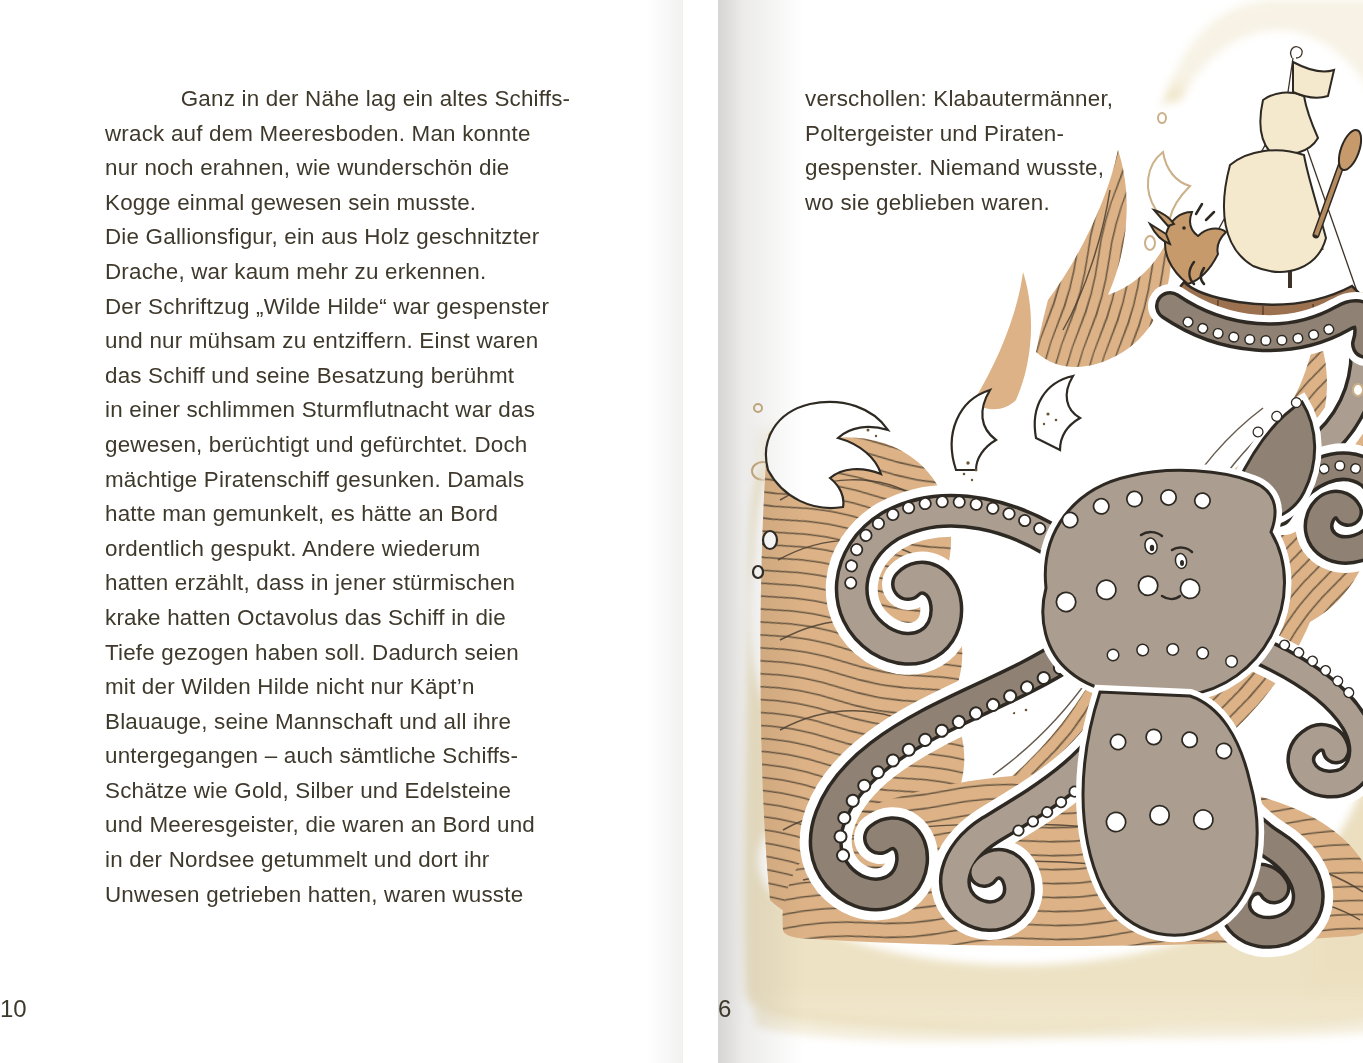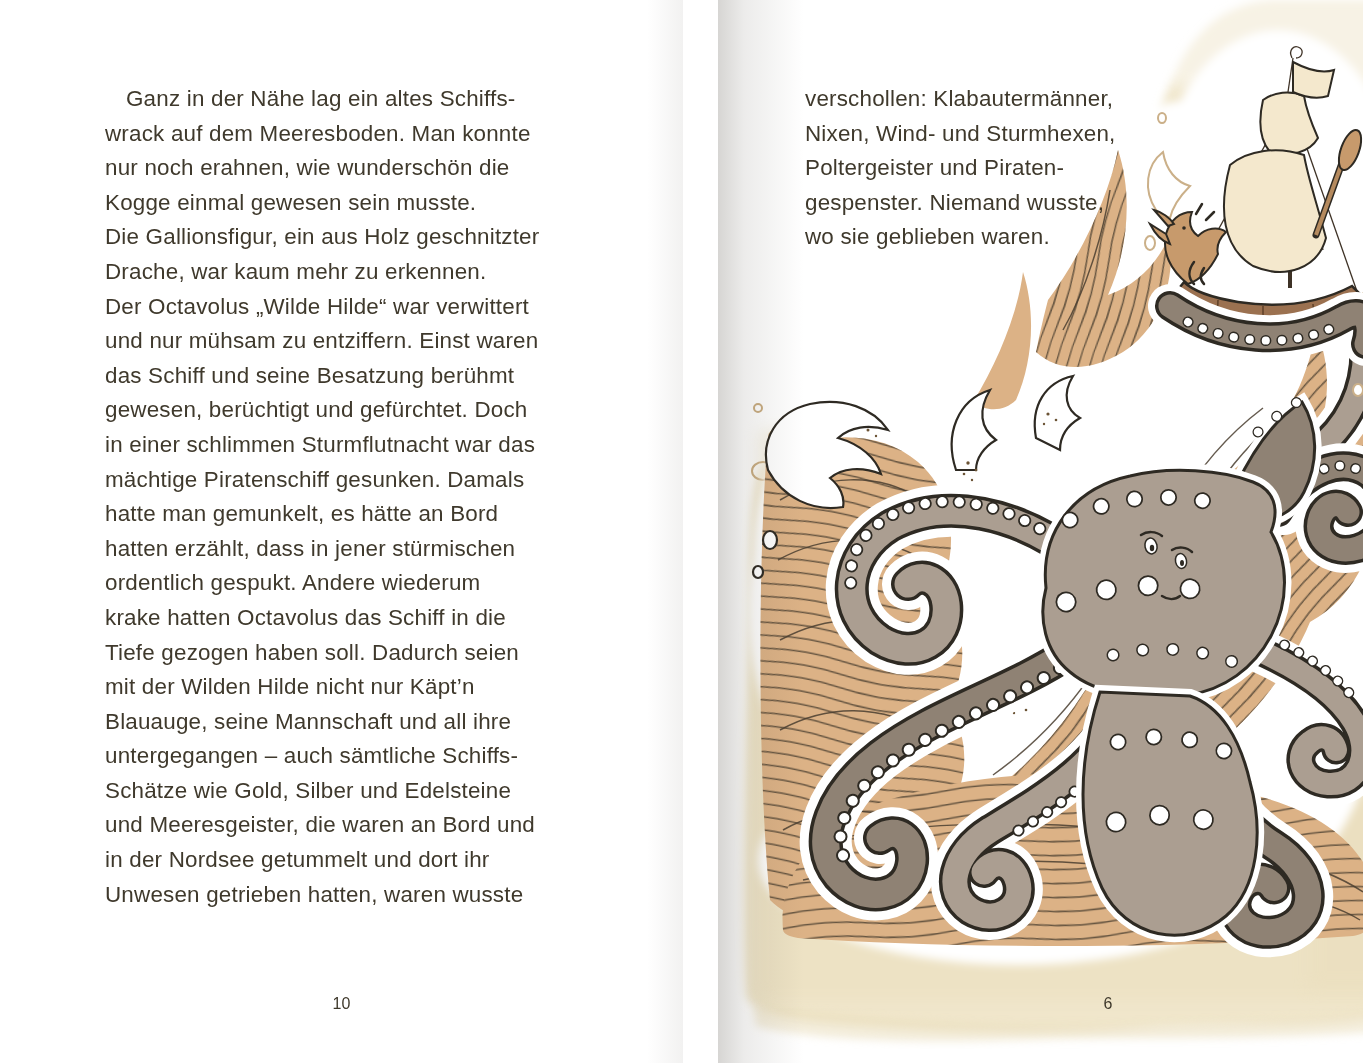--- a/index.html
+++ b/index.html
@@ -9,23 +9,23 @@
   .page-left{left:0;width:683px;background:var(--paper,#fff);}
   .page-right{left:683px;width:780px;background:var(--paper,#fff);margin-left:35px;}
   .gutter-shade-right{position:absolute;left:0;top:0;width:95px;height:100%;pointer-events:none;z-index:5;
     background:linear-gradient(90deg,rgba(70,64,54,.22) 0,rgba(70,64,54,.10) 26px,rgba(70,64,54,0) 86px);}
   .gutter-shade-left{position:absolute;right:0;top:0;width:36px;height:100%;pointer-events:none;
     background:linear-gradient(270deg,rgba(70,64,54,.07) 0,rgba(70,64,54,0) 100%);}
   .text-block{position:absolute;color:var(--text,#3f392c);z-index:6;}
   .tb-left{left:105px;top:82px;width:520px;}
   .tb-right{left:87px;top:82px;width:460px;}
   .line{font-size:22.4px;line-height:34.6px;letter-spacing:.2px;white-space:nowrap;}
-  .line.indent{padding-left:21px;}
-  .page-number{position:absolute;top:995px;left:0;width:100%;text-align:center;
-    font-size:16px;color:var(--text,#3f392c);z-index:7;}
+  .line.indent{padding-left:21px;text-align:center;}
+  .page-number{position:absolute;top:995px;left:0;width:100%;
+    font-size:24px;color:var(--text,#3f392c);z-index:7;}
   svg.illus{position:absolute;left:0;top:0;width:680px;height:1063px;z-index:1;}
 
   
   .wash{fill:var(--wash,#f0e6cb);}
   .wash-deep{fill:var(--wash-deep,#e7dab6);}
   .halo-blob{fill:#fff;}
   .wave{fill:var(--wave-tan,#dcb286);}
   .ink-line{stroke:var(--wave-line,#4a3e30);fill:none;stroke-width:1.5;opacity:.85;}
   .foam{fill:#fff;stroke:var(--ink,#2e2a23);stroke-width:2.2;}
   .foam-soft{fill:#fff;stroke:var(--halo-edge,#cbb089);stroke-width:2;}
@@ -56,29 +56,29 @@
 <div class="spread">
 
   <section class="page page-left">
     <div class="text-block tb-left">
       <div class="line indent">Ganz in der Nähe lag ein altes Schiffs-</div>
       <div class="line">wrack auf dem Meeresboden. Man konnte</div>
       <div class="line">nur noch erahnen, wie wunderschön die</div>
       <div class="line">Kogge einmal gewesen sein musste.</div>
       <div class="line">Die Gallionsfigur, ein aus Holz geschnitzter</div>
       <div class="line">Drache, war kaum mehr zu erkennen.</div>
-      <div class="line">Der Octavolus „Wilde Hilde“ war verwittert</div>
+      <div class="line">Der Schriftzug „Wilde Hilde“ war gespenster</div>
       <div class="line">und nur mühsam zu entziffern. Einst waren</div>
       <div class="line">das Schiff und seine Besatzung berühmt</div>
+      <div class="line">in einer schlimmen Sturmflutnacht war das</div>
       <div class="line">gewesen, berüchtigt und gefürchtet. Doch</div>
-      <div class="line">in einer schlimmen Sturmflutnacht war das</div>
       <div class="line">mächtige Piratenschiff gesunken. Damals</div>
       <div class="line">hatte man gemunkelt, es hätte an Bord</div>
+      <div class="line">ordentlich gespukt. Andere wiederum</div>
       <div class="line">hatten erzählt, dass in jener stürmischen</div>
-      <div class="line">ordentlich gespukt. Andere wiederum</div>
       <div class="line">krake hatten Octavolus das Schiff in die</div>
       <div class="line">Tiefe gezogen haben soll. Dadurch seien</div>
       <div class="line">mit der Wilden Hilde nicht nur Käpt’n</div>
       <div class="line">Blauauge, seine Mannschaft und all ihre</div>
       <div class="line">untergegangen – auch sämtliche Schiffs-</div>
       <div class="line">Schätze wie Gold, Silber und Edelsteine</div>
       <div class="line">und Meeresgeister, die waren an Bord und</div>
       <div class="line">in der Nordsee getummelt und dort ihr</div>
       <div class="line">Unwesen getrieben hatten, waren wusste</div>
     </div>
@@ -298,21 +298,20 @@
         <path class="arm-halo" stroke-width="44" d="M 452 306 C 505 342 572 348 625 318 C 645 306 655 322 648 344"></path>
         <path class="arm-ink" stroke-width="30" d="M 452 306 C 505 342 572 348 625 318 C 645 306 655 322 648 344"></path>
         <path class="arm-dark" stroke-width="23" d="M 452 306 C 505 342 572 348 625 318 C 645 306 655 322 648 344"></path>
         <path class="suck-ink" stroke-width="11" stroke-dasharray="0.1 16" d="M 470 322 C 515 344 575 348 618 326"></path>
         <path class="suck-dot" stroke-width="8" stroke-dasharray="0.1 16" d="M 470 322 C 515 344 575 348 618 326"></path>
       </g>
     </svg>
 
     <div class="text-block tb-right">
       <div class="line">verschollen: Klabautermänner,</div>
-      <div class="line">Nixen, Wind- und Sturmhexen,</div>
       <div class="line">Poltergeister und Piraten-</div>
       <div class="line">gespenster. Niemand wusste,</div>
       <div class="line">wo sie geblieben waren.</div>
     </div>
     <div class="page-number">6</div>
     <div class="gutter-shade-right"></div>
   </section>
 
 </div>
 

